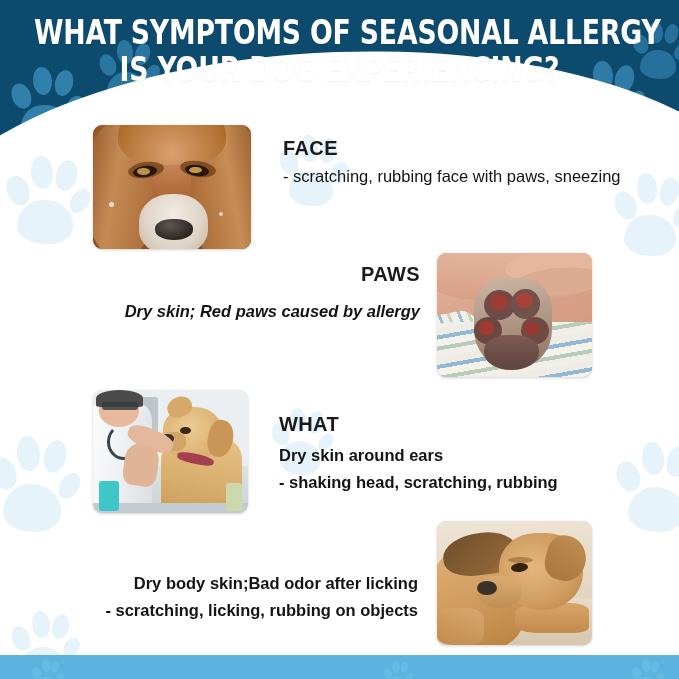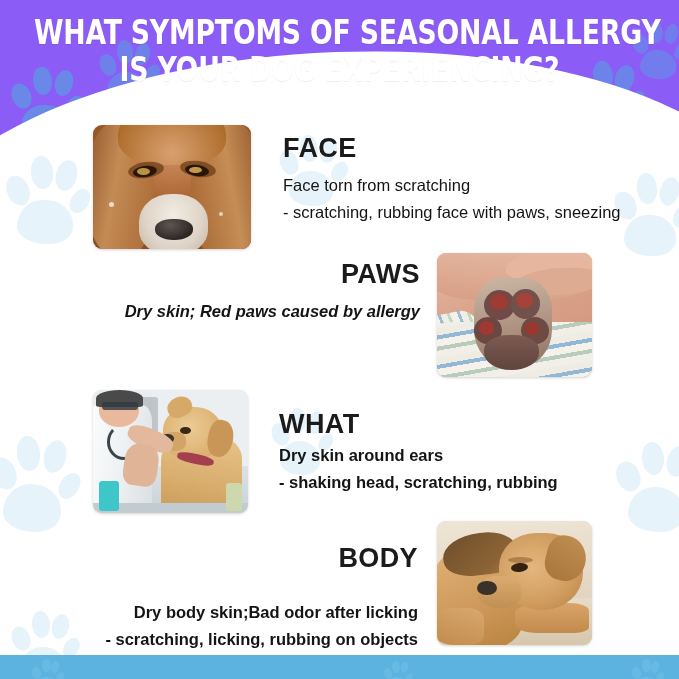--- a/index.html
+++ b/index.html
@@ -8,21 +8,21 @@
     background:#ffffff;
     font-family:"Liberation Sans",sans-serif;
     overflow:hidden;
     position:relative;
   }
   #root{position:relative;width:679px;height:679px;overflow:hidden;background:#fff;}
 
   
   .header{
     position:absolute;left:0;top:0;width:679px;height:140px;
-    background:#8b5cf6;overflow:hidden;
+    background:#0c4a6e;overflow:hidden;
   }
   .header-arc{
     position:absolute;left:-14%;top:52px;width:128%;height:190px;
     background:#ffffff;border-radius:50% 50% 0 0 / 100% 100% 0 0;
     transform:rotate(-2.1deg);
   }
   .title-wrap{
     position:absolute;left:0;top:14px;width:679px;
     text-align:center;z-index:4;
   }
@@ -64,21 +64,21 @@
   .section{position:absolute;}
   .photo{
     position:absolute;border-radius:9px;overflow:hidden;
     box-shadow:0 1px 3px rgba(0,0,0,0.18);
     background:#d9d9d9;
   }
   .photo .layer{position:absolute;}
 
   .txt{position:absolute;}
   .head{
-    font-size:27px;font-weight:bold;color:#1b1b1b;
+    font-size:20px;font-weight:bold;color:#1b1b1b;
     letter-spacing:0.4px;line-height:29px;
   }
   .line{
     font-size:16.5px;color:#141414;line-height:27px;
     white-space:nowrap;
   }
   .line-b{font-weight:bold;}
   .al-left{text-align:left;}
   .al-right{text-align:right;}
 
@@ -324,21 +324,20 @@
         <span class="layer eyeR"></span>
       <span class="layer irisL"></span>
         <span class="layer irisR"></span>
       <span class="layer muzzle"></span>
         <span class="layer nose"></span>
       <span class="layer snow1"></span>
         <span class="layer snow2"></span>
     </div>
     <div class="txt al-left" style="left:283px;top:134px;width:380px;">
       <div class="head">FACE</div>
-      <div class="line" style="margin-top:9px;">Face torn from scratching</div>
       <div class="line">- scratching, rubbing face with paws, sneezing</div>
     </div>
   </div>
 
   <div class="section">
     <div class="photo p2">
       <span class="layer bg"></span>
       <span class="layer handTop"></span>
       <span class="layer fingerA"></span>
         <span class="layer fingerB"></span>
@@ -401,21 +400,20 @@
       <span class="layer tail4"></span>
         <span class="layer leg4"></span>
       <span class="layer head4"></span>
         <span class="layer ear4"></span>
       <span class="layer brow4"></span>
         <span class="layer eye4"></span>
       <span class="layer snout4"></span>
         <span class="layer nose4"></span>
     </div>
     <div class="txt al-right" style="left:28px;top:544px;width:390px;">
-      <div class="head">BODY</div>
       <div class="line line-b" style="margin-top:26px;">Dry body skin;Bad odor after licking</div>
       <div class="line line-b">- scratching, licking, rubbing on objects</div>
     </div>
   </div>
 
   <div class="bottom-bar">
     <div class="paw" style="left:30px;top:2px;width:34px;height:38px;color:#6fc0e6;opacity:.6;">
       <span class="pad pd1"></span>
         <span class="pad pd2"></span>
       <span class="pad pd3"></span>

